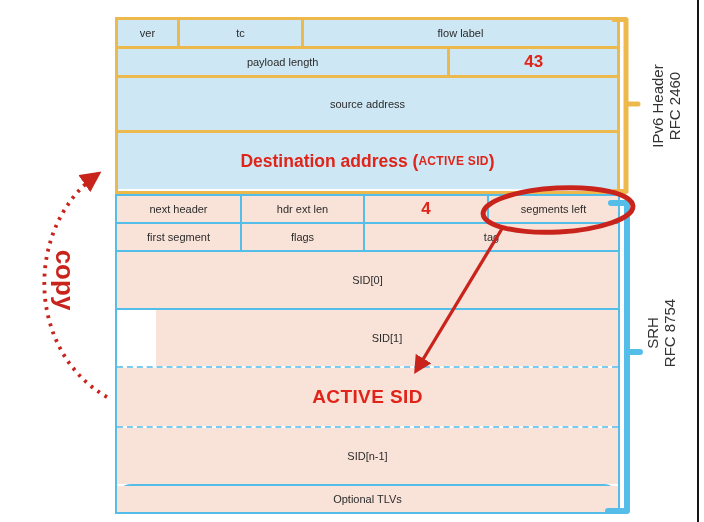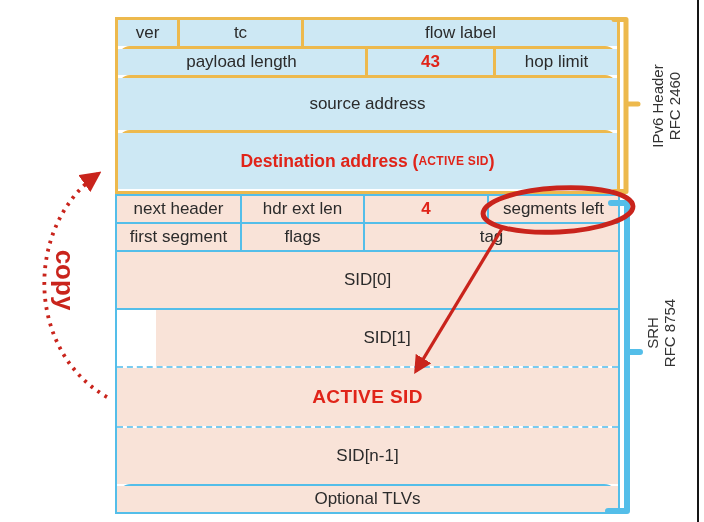--- a/index.html
+++ b/index.html
@@ -6,26 +6,26 @@
   .canvas{
     position:relative;width:704px;height:522px;background:#ffffff;
     font-family:"Liberation Sans",sans-serif;overflow:hidden;
     --ipv6-fill:#CDE8F4;--ipv6-border:#EDB94D;--srh-fill:#F9E3D8;--srh-border:#54BEE9;
     --accent-red:#E02419;--anno-red:#C9241C;--text-dark:#2B2B2B;
   }
   .pblock{position:absolute;display:flex;flex-direction:column;box-sizing:border-box;}
   .ipv6{left:115px;top:17px;width:505px;height:177px;border:3px solid var(--ipv6-border);}
   .srh{left:115px;top:194px;width:505px;height:320px;border:2px solid var(--srh-border);}
   .prow{display:flex;box-sizing:border-box;flex:none;}
-  .ipv6 .prow + .prow{border-top:3px solid var(--ipv6-border);border-radius:12px;}
+  .ipv6 .prow + .prow{border-top:3px solid var(--ipv6-border);}
   .srh  .prow + .prow{border-top:2px solid var(--srh-border);}
   .srh  .prow.dashed-top{border-top:2px dashed #7ACBEF;}
   .pcell{
     display:flex;align-items:center;justify-content:center;box-sizing:border-box;
-    font-size:17px;color:var(--text-dark);white-space:nowrap;overflow:hidden;
+    font-size:11px;color:var(--text-dark);white-space:nowrap;overflow:hidden;
   }
   .ipv6 .pcell{background:var(--ipv6-fill);}
   .srh  .pcell{background:var(--srh-fill);}
   .ipv6 .pcell + .pcell{border-left:3px solid var(--ipv6-border);}
   .srh  .pcell + .pcell{border-left:2px solid var(--srh-border);}
   .red-val{color:var(--accent-red);font-weight:bold;font-size:17px;}
   .red-head{color:var(--accent-red);font-weight:bold;font-size:17.5px;}
   .red-head .sub{font-size:12px;font-weight:bold;letter-spacing:.3px;}
   .active-sid{color:var(--accent-red);font-weight:bold;font-size:19px;letter-spacing:.4px;}
   .overlay{position:absolute;left:0;top:0;width:704px;height:522px;pointer-events:none;}
@@ -48,21 +48,20 @@
 
   <div class="pblock ipv6" id="ipv6-block">
       <div class="prow" style="height: 26px;">
         <div class="pcell" style="flex: 59 0 0px;">ver</div>
         <div class="pcell" style="flex: 121 0 0px;">tc</div>
         <div class="pcell" style="flex: 313 0 0px;">flow label</div>
       </div>
       <div class="prow" style="height: 29px;">
         <div class="pcell" style="flex: 247 0 0px;">payload length</div>
         <div class="pcell red-val" style="flex: 125 0 0px;">43</div>
-        <div class="pcell" style="flex: 121 0 0px;">hop limit</div>
       </div>
       <div class="prow" style="height: 55px;">
         <div class="pcell" style="flex: 493 0 0px;">source address</div>
       </div>
       <div class="prow" style="height: 59px;">
         <div class="pcell red-head" style="flex: 493 0 0px;">
           <span>Destination address (</span>
           <span class="sub">ACTIVE SID</span>
           <span>)</span>
         </div>

